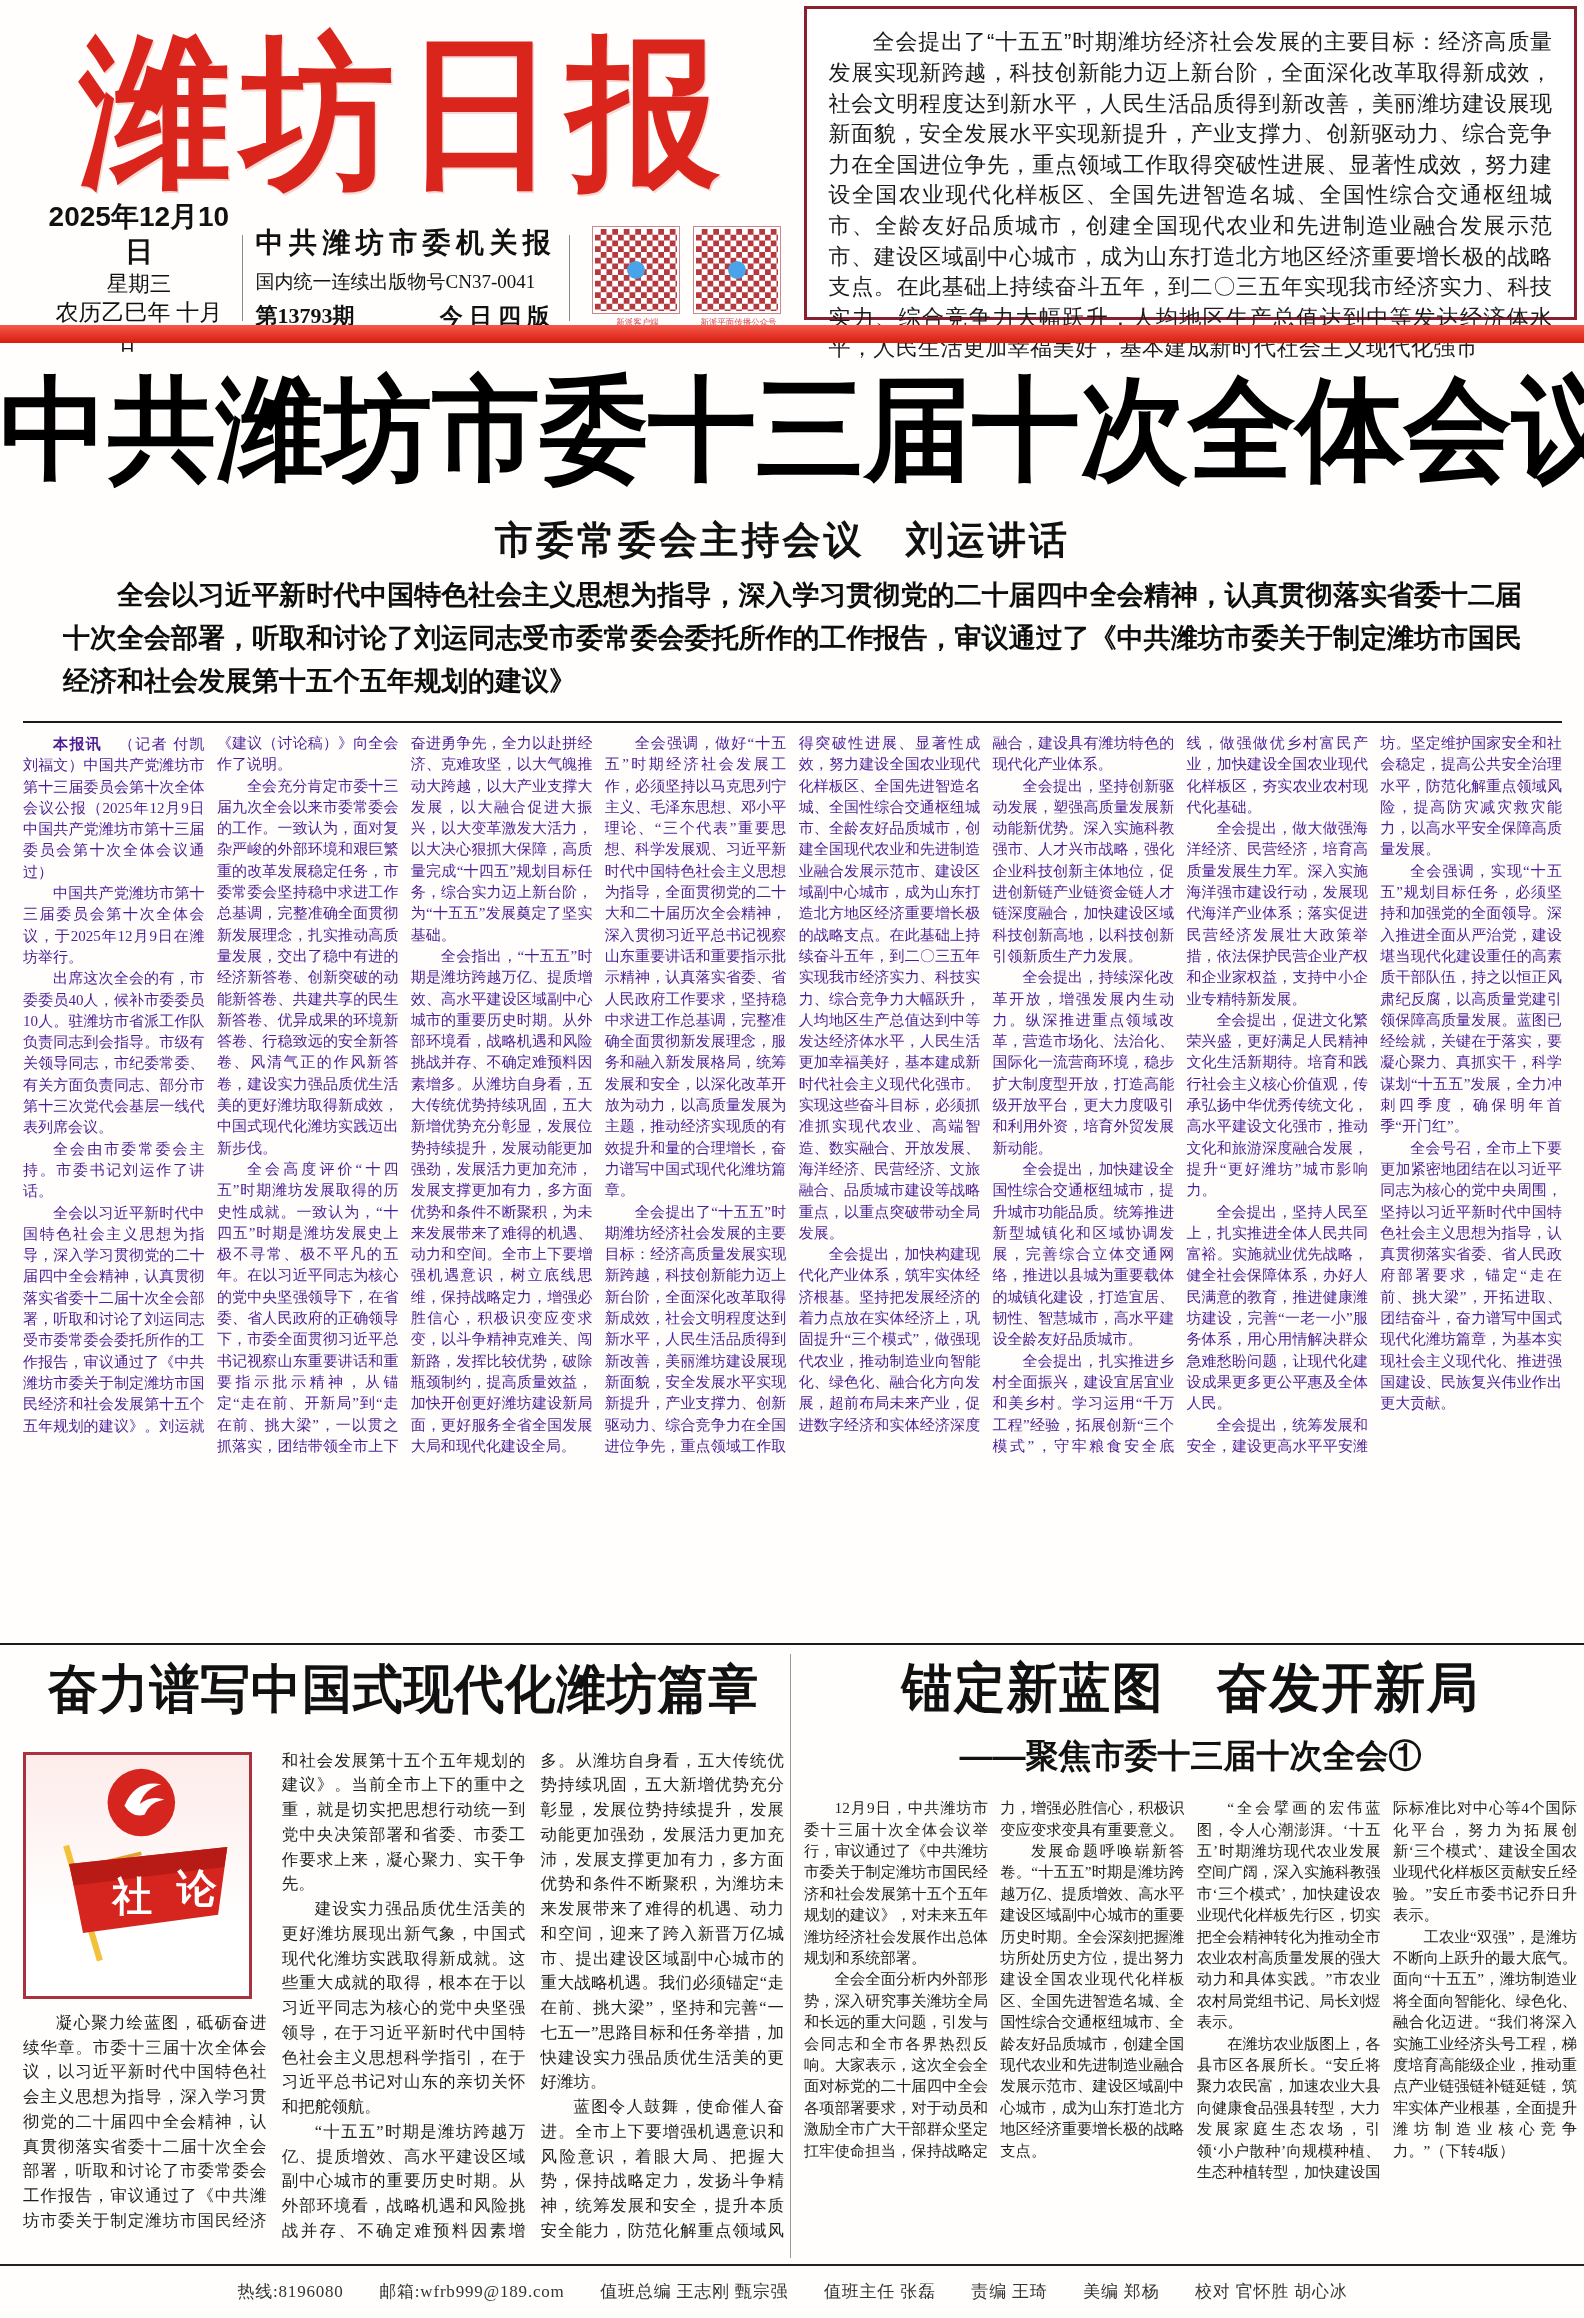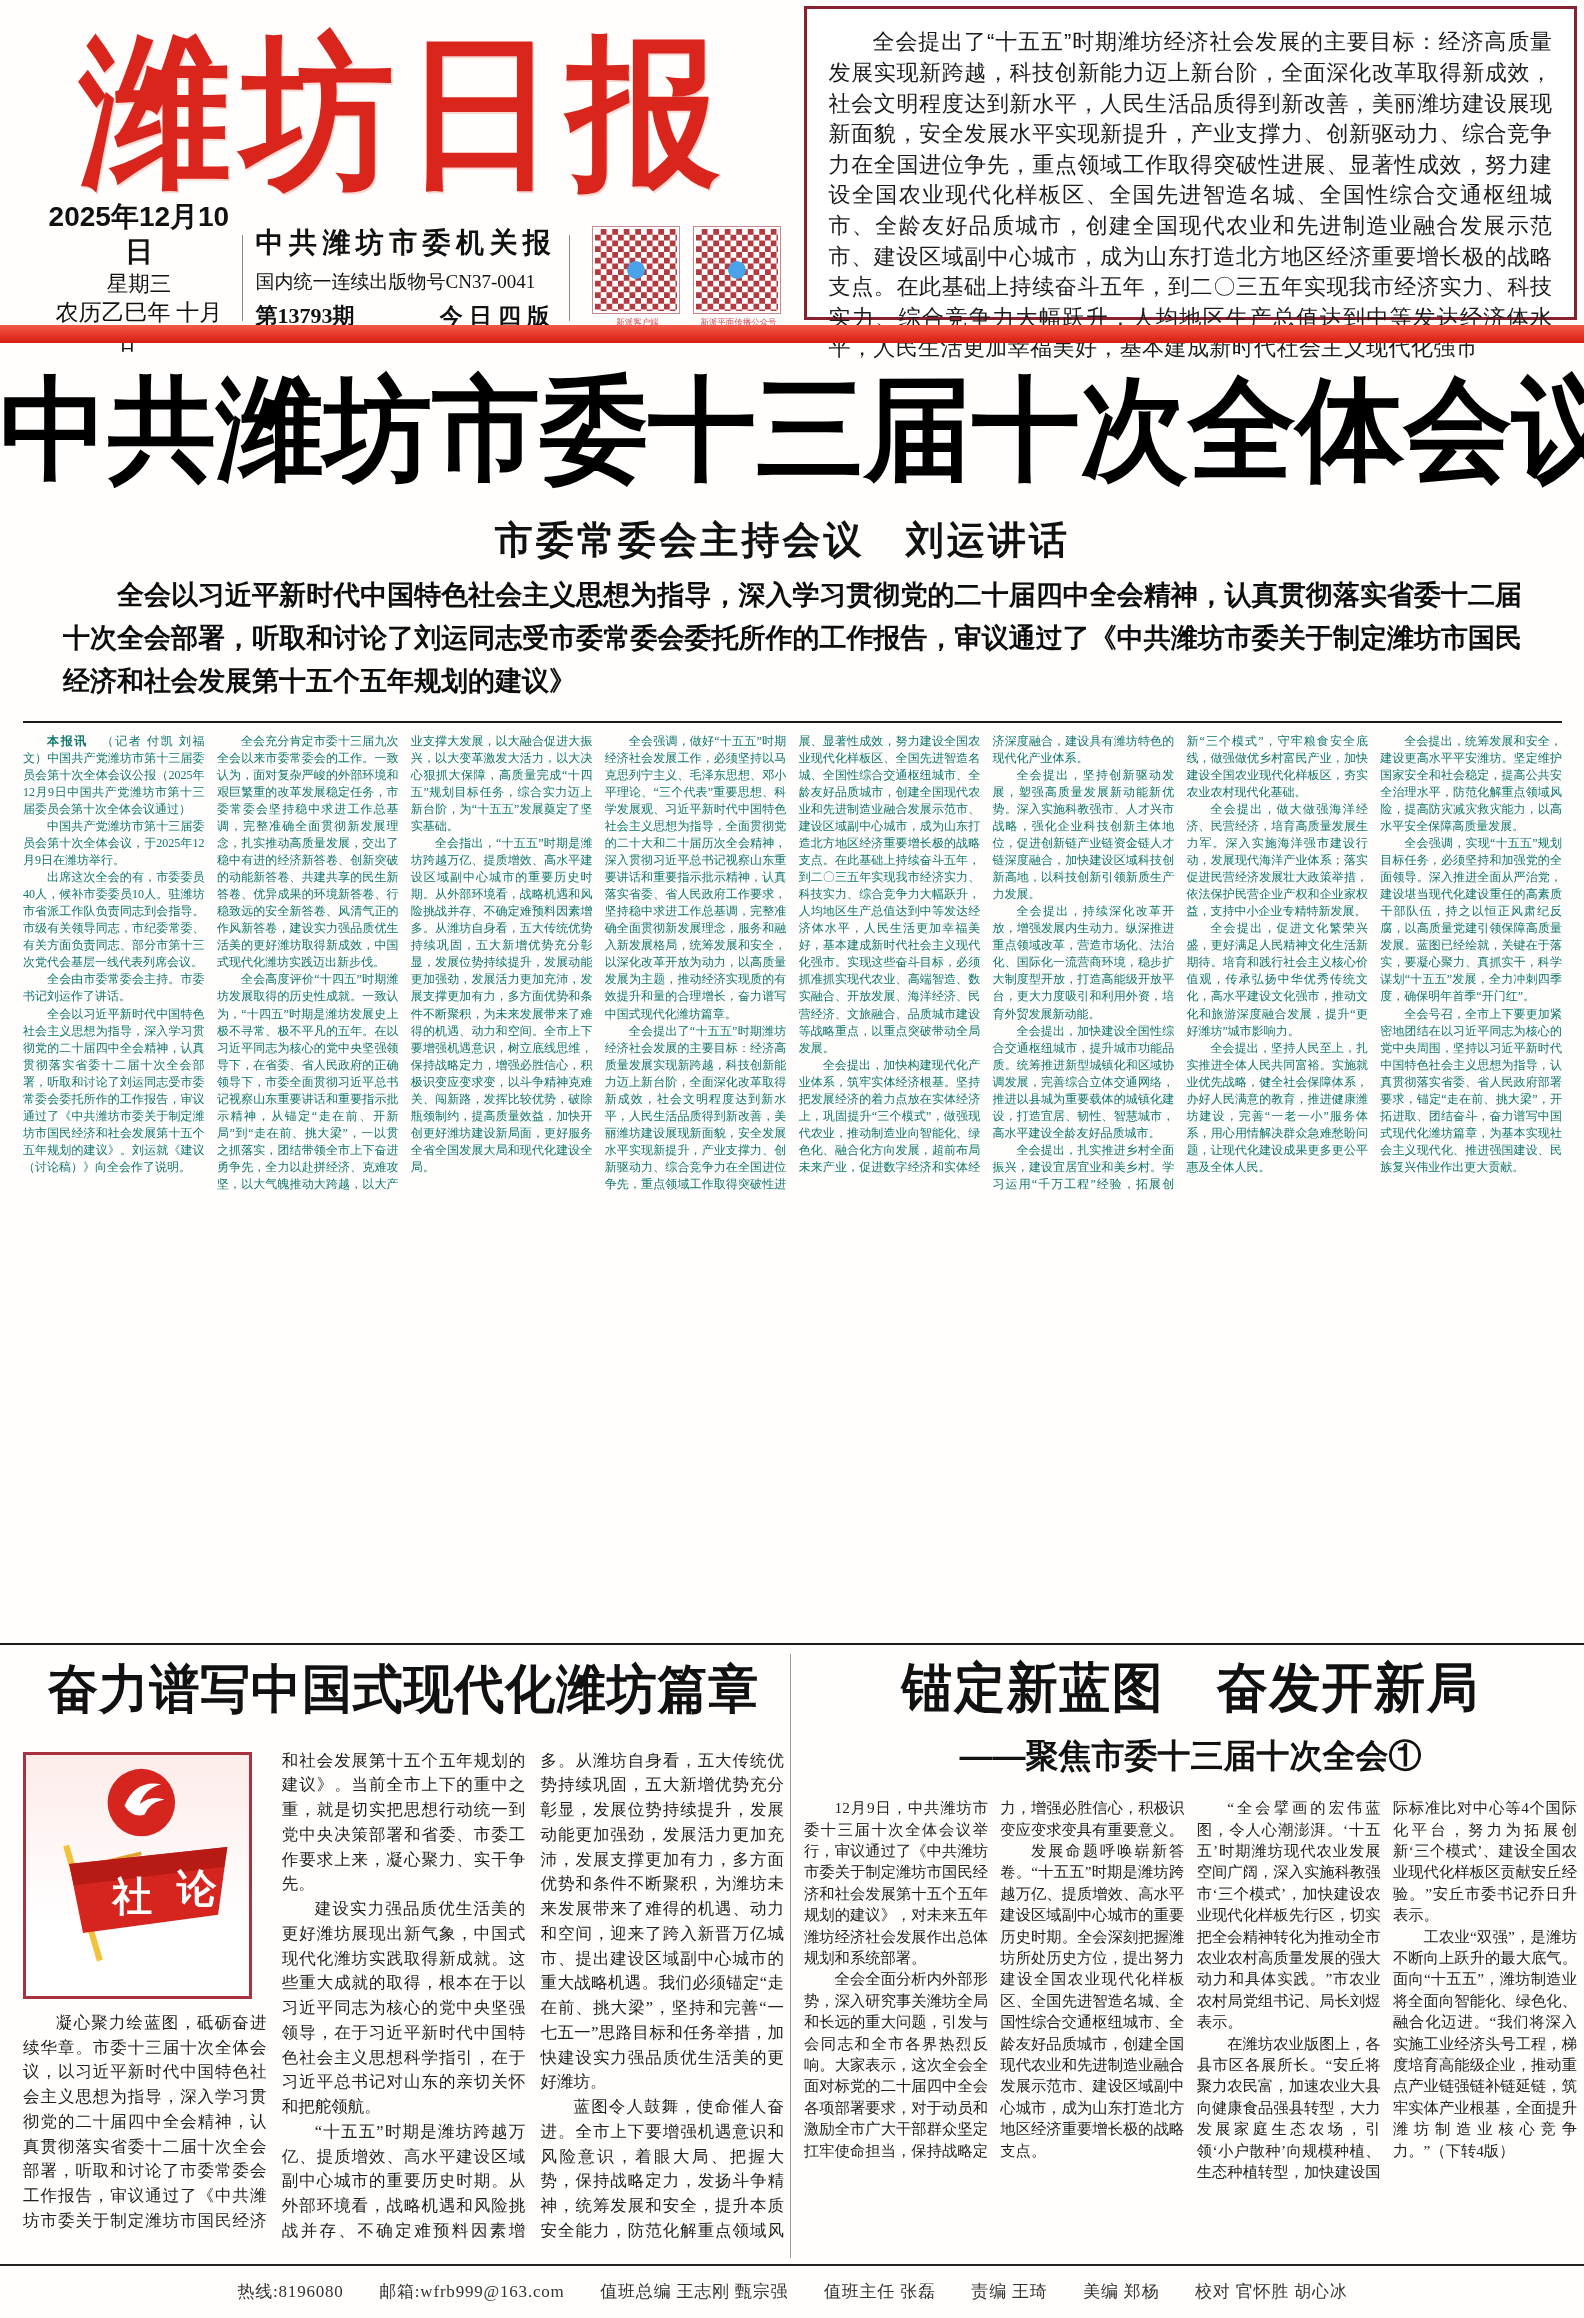--- a/index.html
+++ b/index.html
@@ -37,21 +37,21 @@
   
   .main-headline{position:absolute;left:0;top:360px;width:1585px;text-align:center;font-family:"Liberation Sans","DejaVu Sans",sans-serif;
       font-weight:900;font-size:108px;line-height:1.3;letter-spacing:0;color:#000;white-space:nowrap;transform:scaleY(1.04);}
   .subhead{position:absolute;left:0;top:515px;width:1565px;text-align:center;font-size:38px;font-weight:700;letter-spacing:3.1px;}
   .standfirst{position:absolute;left:63px;top:574px;width:1459px;font-family:"Liberation Sans","DejaVu Sans",sans-serif;
       font-weight:700;font-size:27px;line-height:1.6;text-align:justify;text-indent:2em;color:#0d0d0d;}
   .rule1{position:absolute;left:23px;top:721px;width:1539px;height:1.5px;background:#1a1a1a;}
   
   .main-body{position:absolute;left:23px;top:733px;width:1539px;height:904px;
       column-count:8;column-gap:12.3px;text-align:justify;overflow:hidden;
-      font-size:12px;line-height:1.42;color:#0f766e;}
+      font-size:15px;line-height:1.42;color:#4c1d95;}
   .main-body p{margin:0;text-indent:2em;}
   .main-body .byline-p b{font-family:"Liberation Sans",sans-serif;}
   .rule2{position:absolute;left:0;top:1643px;width:1585px;height:1.5px;background:#1a1a1a;}
   
   .bottom-left{position:absolute;left:23px;top:1651px;width:761px;}
   .bottom-left h2{margin:4.6px 0 0 0;text-align:center;font-size:50px;font-weight:900;letter-spacing:0.8px;
       font-family:"Liberation Serif",serif;transform:scaleY(1.05);}
   .editorial-body{margin-top:26px;height:500px;column-count:3;column-gap:15.3px;text-align:justify;overflow:hidden;
       font-size:16.5px;line-height:1.5;color:#1f1f1f;}
   .editorial-body p{margin:0;text-indent:2em;}
@@ -181,16 +181,16 @@
         <p>12月9日，中共潍坊市委十三届十次全体会议举行，审议通过了《中共潍坊市委关于制定潍坊市国民经济和社会发展第十五个五年规划的建议》，对未来五年潍坊经济社会发展作出总体规划和系统部署。</p>
         <p>全会全面分析内外部形势，深入研究事关潍坊全局和长远的重大问题，引发与会同志和全市各界热烈反响。大家表示，这次全会全面对标党的二十届四中全会各项部署要求，对于动员和激励全市广大干部群众坚定扛牢使命担当，保持战略定力，增强必胜信心，积极识变应变求变具有重要意义。</p>
         <p>发展命题呼唤崭新答卷。“十五五”时期是潍坊跨越万亿、提质增效、高水平建设区域副中心城市的重要历史时期。全会深刻把握潍坊所处历史方位，提出努力建设全国农业现代化样板区、全国先进智造名城、全国性综合交通枢纽城市、全龄友好品质城市，创建全国现代农业和先进制造业融合发展示范市、建设区域副中心城市，成为山东打造北方地区经济重要增长极的战略支点。</p>
         <p>“全会擘画的宏伟蓝图，令人心潮澎湃。‘十五五’时期潍坊现代农业发展空间广阔，深入实施科教强市‘三个模式’，加快建设农业现代化样板先行区，切实把全会精神转化为推动全市农业农村高质量发展的强大动力和具体实践。”市农业农村局党组书记、局长刘煜表示。</p>
         <p>在潍坊农业版图上，各县市区各展所长。“安丘将聚力农民富，加速农业大县向健康食品强县转型，大力发展家庭生态农场，引领‘小户散种’向规模种植、生态种植转型，加快建设国际标准比对中心等4个国际化平台，努力为拓展创新‘三个模式’、建设全国农业现代化样板区贡献安丘经验。”安丘市委书记乔日升表示。</p>
         <p>工农业“双强”，是潍坊不断向上跃升的最大底气。面向“十五五”，潍坊制造业将全面向智能化、绿色化、融合化迈进。“我们将深入实施工业经济头号工程，梯度培育高能级企业，推动重点产业链强链补链延链，筑牢实体产业根基，全面提升潍坊制造业核心竞争力。”（下转4版）</p>
       </div>
   </div>
 
   <div class="footer-rule"></div>
-  <div class="footer">热线:8196080　　邮箱:wfrb999@163.com　　值班总编 王志刚 甄宗强　　值班主任 张磊　　责编 王琦　　美编 郑杨　　校对 官怀胜 胡心冰</div>
+  <div class="footer">热线:8196080　　邮箱:wfrb999@189.com　　值班总编 王志刚 甄宗强　　值班主任 张磊　　责编 王琦　　美编 郑杨　　校对 官怀胜 胡心冰</div>
 
 </div>
 
 
 </body></html>

